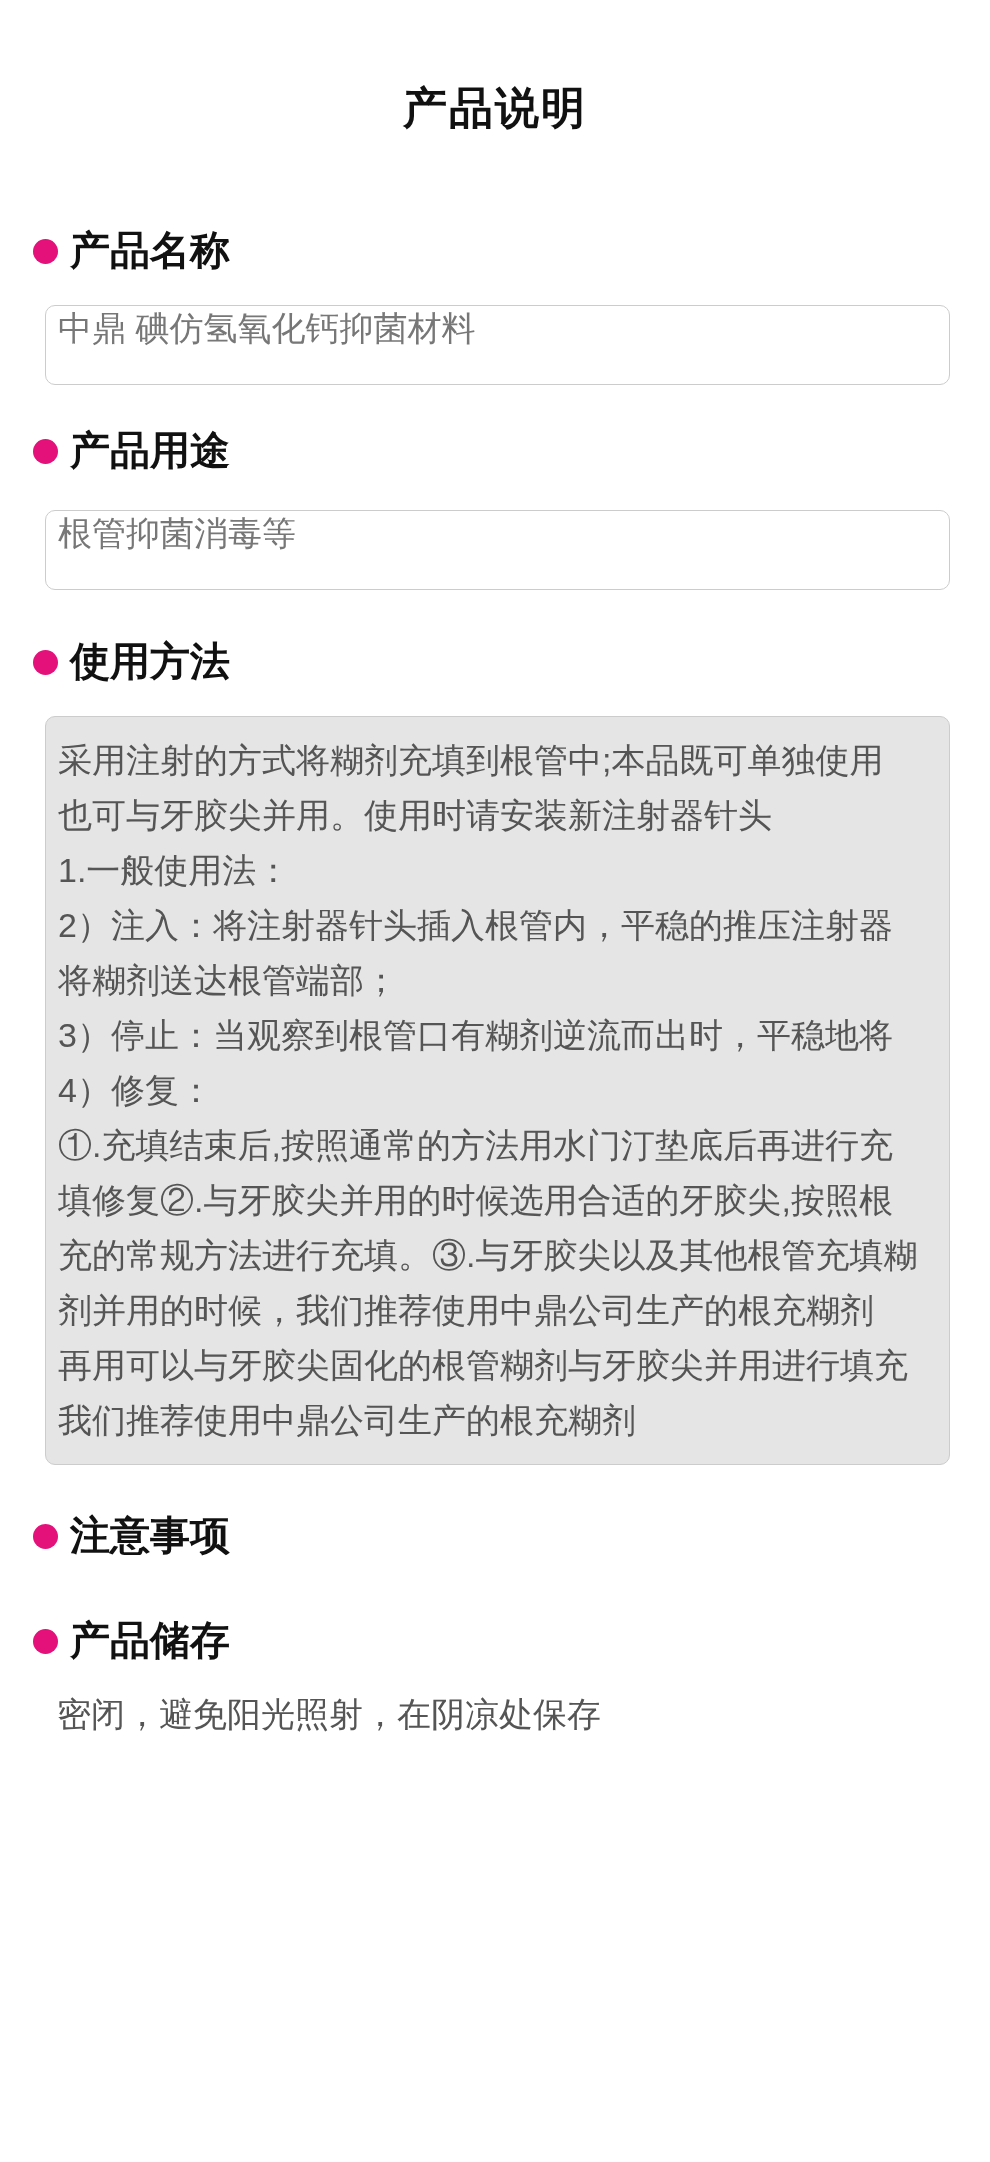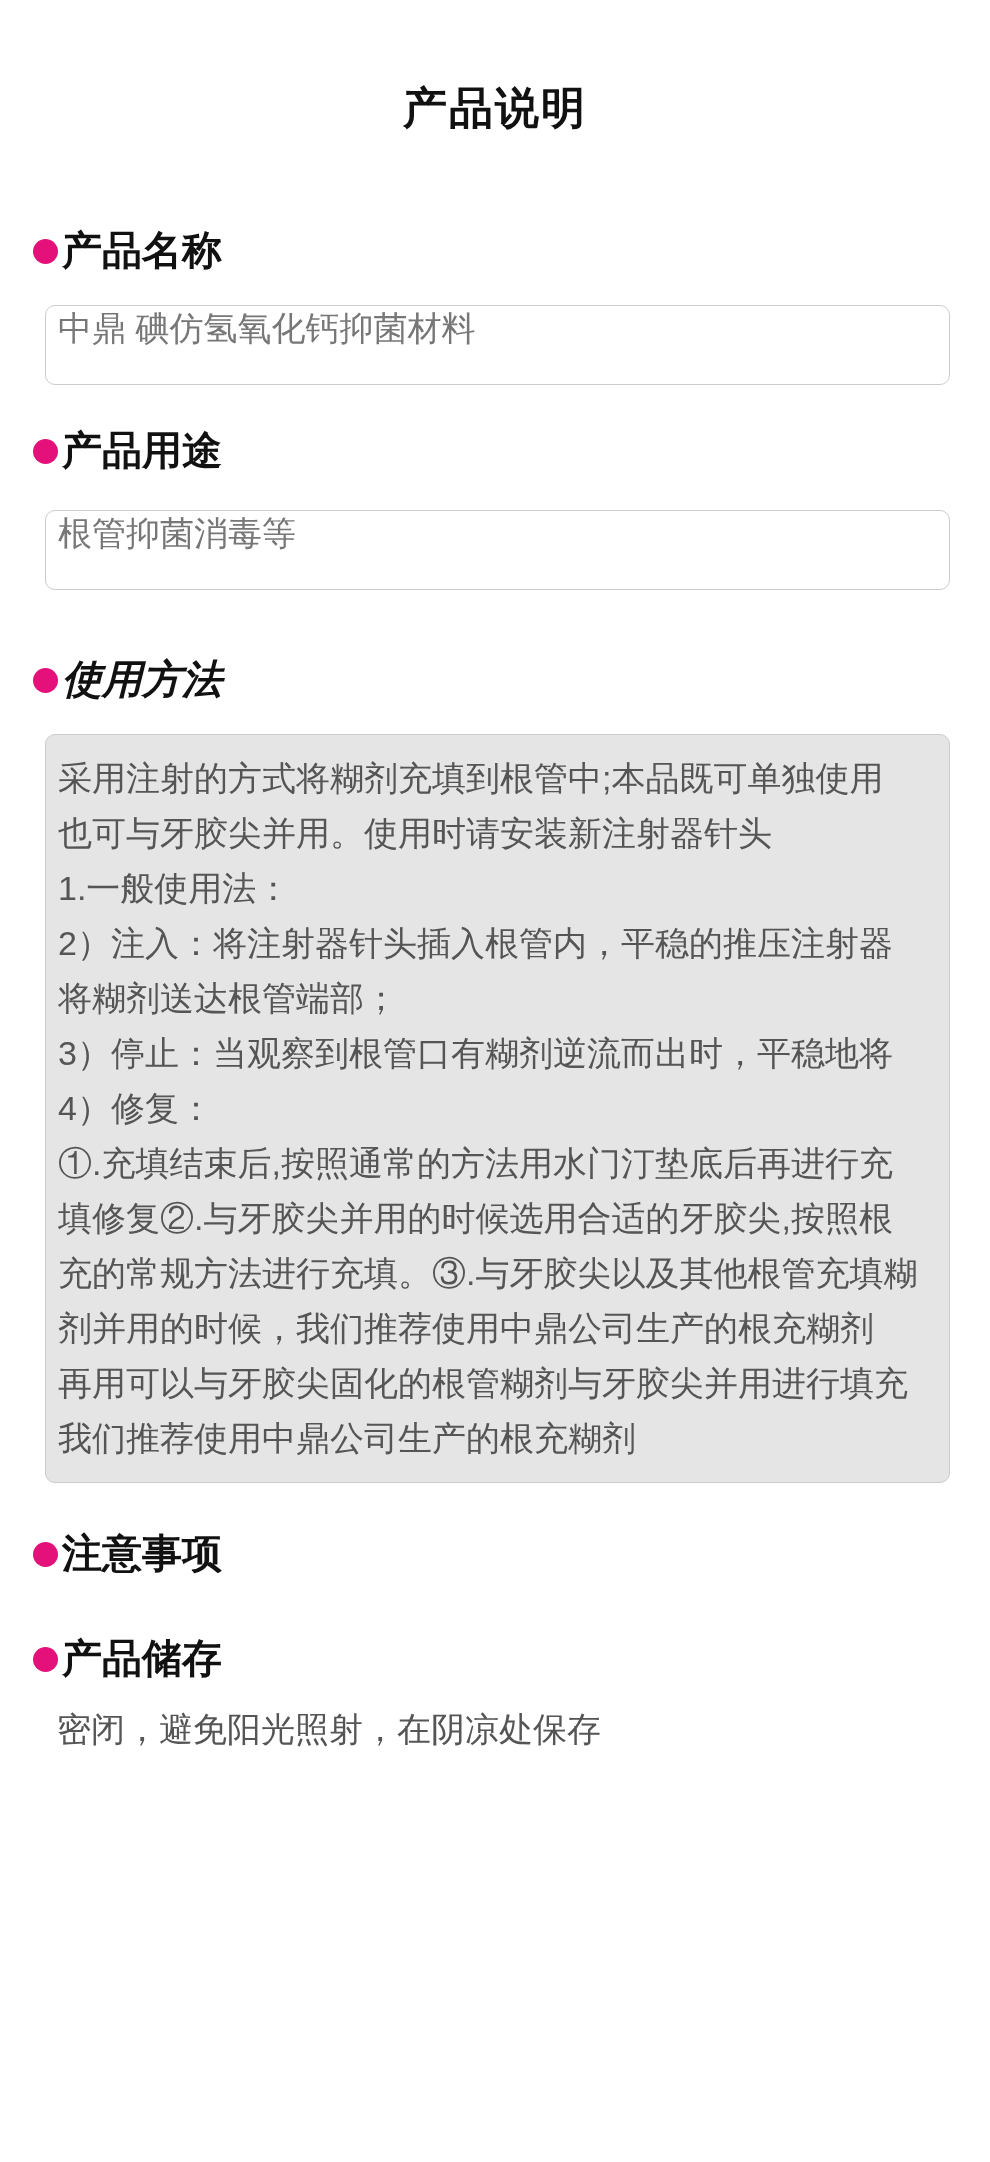--- a/index.html
+++ b/index.html
@@ -23,21 +23,21 @@
     text-align: center;
     font-size: 44px;
     line-height: 48px;
     font-weight: 700;
     color: #111111;
     letter-spacing: 2px;
   }
   .section-heading {
     display: flex;
     align-items: center;
-    gap: 4px;
+    gap: 12px;
     margin-left: -12px;
     font-size: 40px;
     line-height: 44px;
     font-weight: 700;
     color: #111111;
   }
   .bullet {
     flex: 0 0 auto;
     width: 25px;
     height: 25px;
@@ -73,26 +73,26 @@
     line-height: 55px;
     color: #555555;
     white-space: nowrap;
   }
   .plain-block .text-line { line-height: 54px; }
 
   .mt-h-name   { margin-top: 96px; }
   .mt-box-name { margin-top: 33px; }
   .mt-h-purp   { margin-top: 43px; }
   .mt-box-purp { margin-top: 38px; }
-  .mt-h-instr  { margin-top: 67px; font-style: italic; }
+  .mt-h-instr  { margin-top: 49px; }
   .mt-box-instr{ margin-top: 33px; }
   .mt-h-prec   { margin-top: 48px; }
   .mt-blk-prec { margin-top: 42px; }
   .mt-h-stor   { margin-top: 61px; }
-  .mt-blk-stor { margin-top: 25px; font-family: Liberation Mono, monospace; }
+  .mt-blk-stor { margin-top: 25px; }
 </style>
 </head>
 <body>
 
 <div class="page">
   <h1 class="page-title">产品说明</h1>
 
   <div class="content">
 
     <div class="section-heading mt-h-name">

